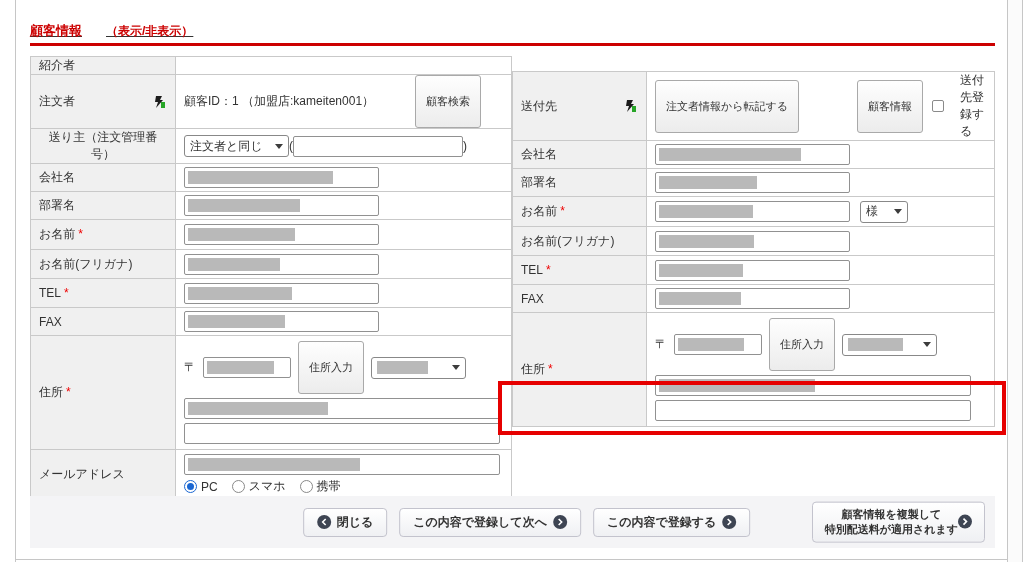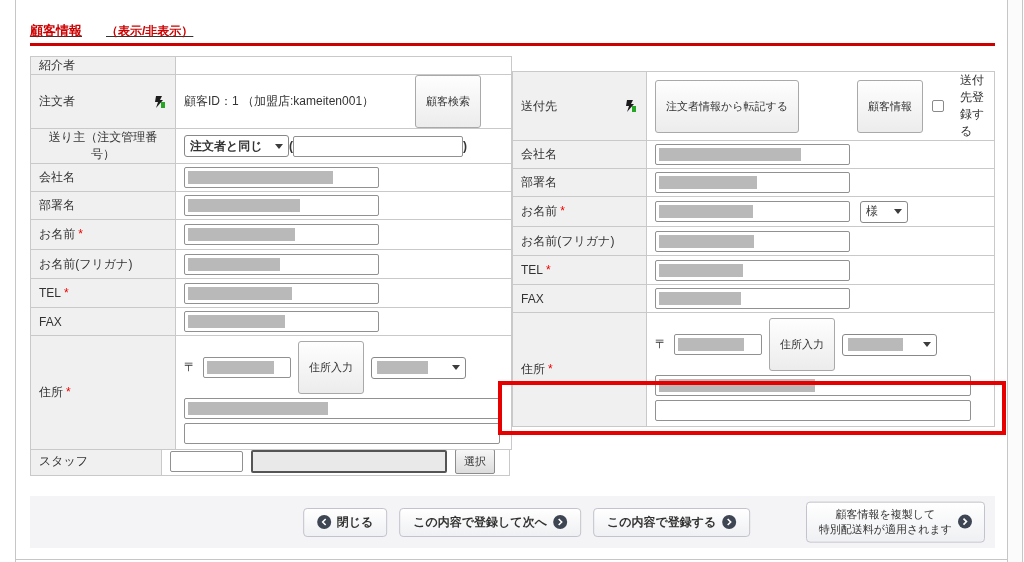--- a/index.html
+++ b/index.html
@@ -78,23 +78,23 @@
   .staff-ro { background:#e9e9e9; border:2px solid #555; height:23px; }
 
   .footer { margin-top:20px; height:52px; background:#f4f4f6; position:relative;
             display:flex; align-items:center; }
   .footer-center { position:absolute; left:50%; transform:translateX(calc(-50% + 14px));
             display:flex; align-items:center; gap:12px; }
   .btn-footer { display:inline-flex; align-items:center; gap:6px; background:linear-gradient(#ffffff,#eff0f3);
             border:1px solid #c3c3cd; border-radius:4px; padding:5px 13px; font-size:12px;
             font-weight:bold; color:#333; cursor:pointer; white-space:nowrap; }
   .btn-dup { position:absolute; right:10px; top:50%; transform:translateY(-50%);
-            display:inline-flex; align-items:center; gap:6px; background:linear-gradient(#ffffff,#eff0f3);
+            display:inline-flex; align-items:center; background:linear-gradient(#ffffff,#eff0f3);
             border:1px solid #c3c3cd; border-radius:4px; padding:4px 12px; font-size:11px;
-            font-weight:normal; color:#333; cursor:pointer; }
+            font-weight:bold; color:#333; cursor:pointer; }
   .btn-dup .twoline { text-align:center; line-height:1.4; }
   .circle-icon { width:14px; height:14px; border-radius:50%; background:#3e4553; color:#fff;
             display:inline-flex; align-items:center; justify-content:center; flex:none; }
   .transfer-icon { display:inline-block; width:14px; height:14px; flex:none; }
 </style>
 </head>
 <body>
 
 <div class="frame-left"></div>
 <div class="scroll-strip"></div>
@@ -129,21 +129,21 @@
         <td class="val">
           <div class="orderer-cell">
             <span>顧客ID：1 （加盟店:kameiten001）</span>
             <span class="btn-small" style="margin-left:auto;margin-right:22px;">顧客検索</span>
           </div>
         </td>
       </tr>
       <tr style="height:31px;text-align:center;">
         <td class="lbl"><span>送り主（注文管理番号）</span></td>
         <td class="val">
-          <div style="display:flex;align-items:center;gap:0;font-weight:bold;">
+          <div style="display:flex;align-items:center;gap:0;">
             <div class="sel selw105">
               <span>注文者と同じ</span>
               <span class="arrow"></span>
             </div>
             <span>(</span>
             <div class="ti w170"></div>
             <span>)</span>
           </div>
         </td>
       </tr>
@@ -199,20 +199,44 @@
               </div>
             </div>
             <div class="line">
                   <div class="ti w316">
                     <span class="redact" style="width:140px;"></span>
                   </div>
                 </div>
             <div class="line">
                   <div class="ti w316"></div>
                 </div>
+          </div>
+        </td>
+      </tr>
+      <tr style="height:50px;">
+        <td class="lbl"><span>メールアドレス</span></td>
+        <td class="val">
+          <div class="mailwrap">
+            <div class="ti w316">
+                  <span class="redact" style="width:172px;"></span>
+                </div>
+            <div class="radios">
+              <span class="rlabel">
+                    <span class="radio checked"></span>
+                    <span>PC</span>
+                  </span>
+              <span class="rlabel">
+                    <span class="radio"></span>
+                    <span>スマホ</span>
+                  </span>
+              <span class="rlabel">
+                    <span class="radio"></span>
+                    <span>携帯</span>
+                  </span>
+            </div>
           </div>
         </td>
       </tr>
     </tbody>
       </table>
 
     <table class="tbl right-tbl">
       <tbody>
           <tr style="height:28px;">
         <td class="lbl">

